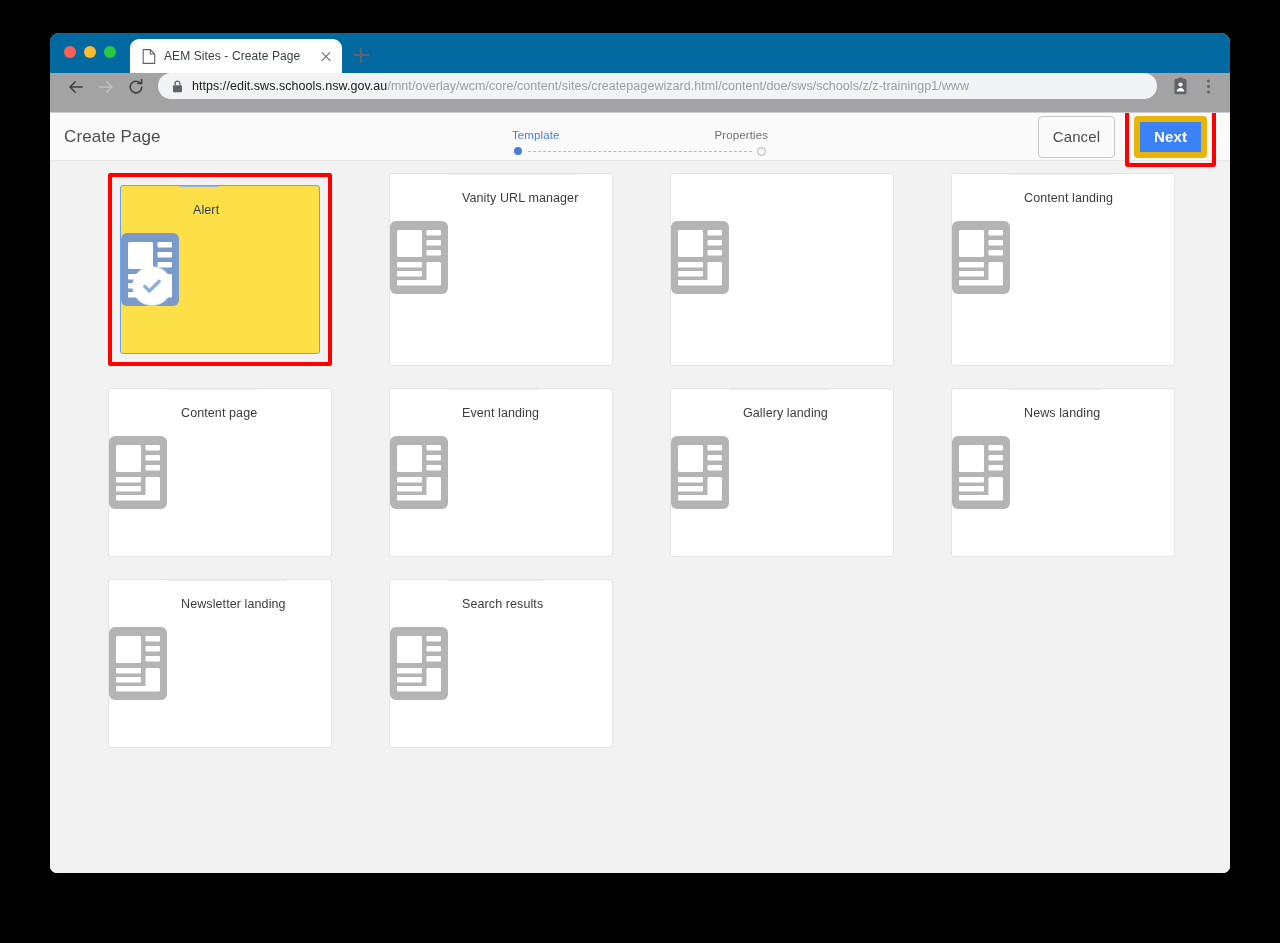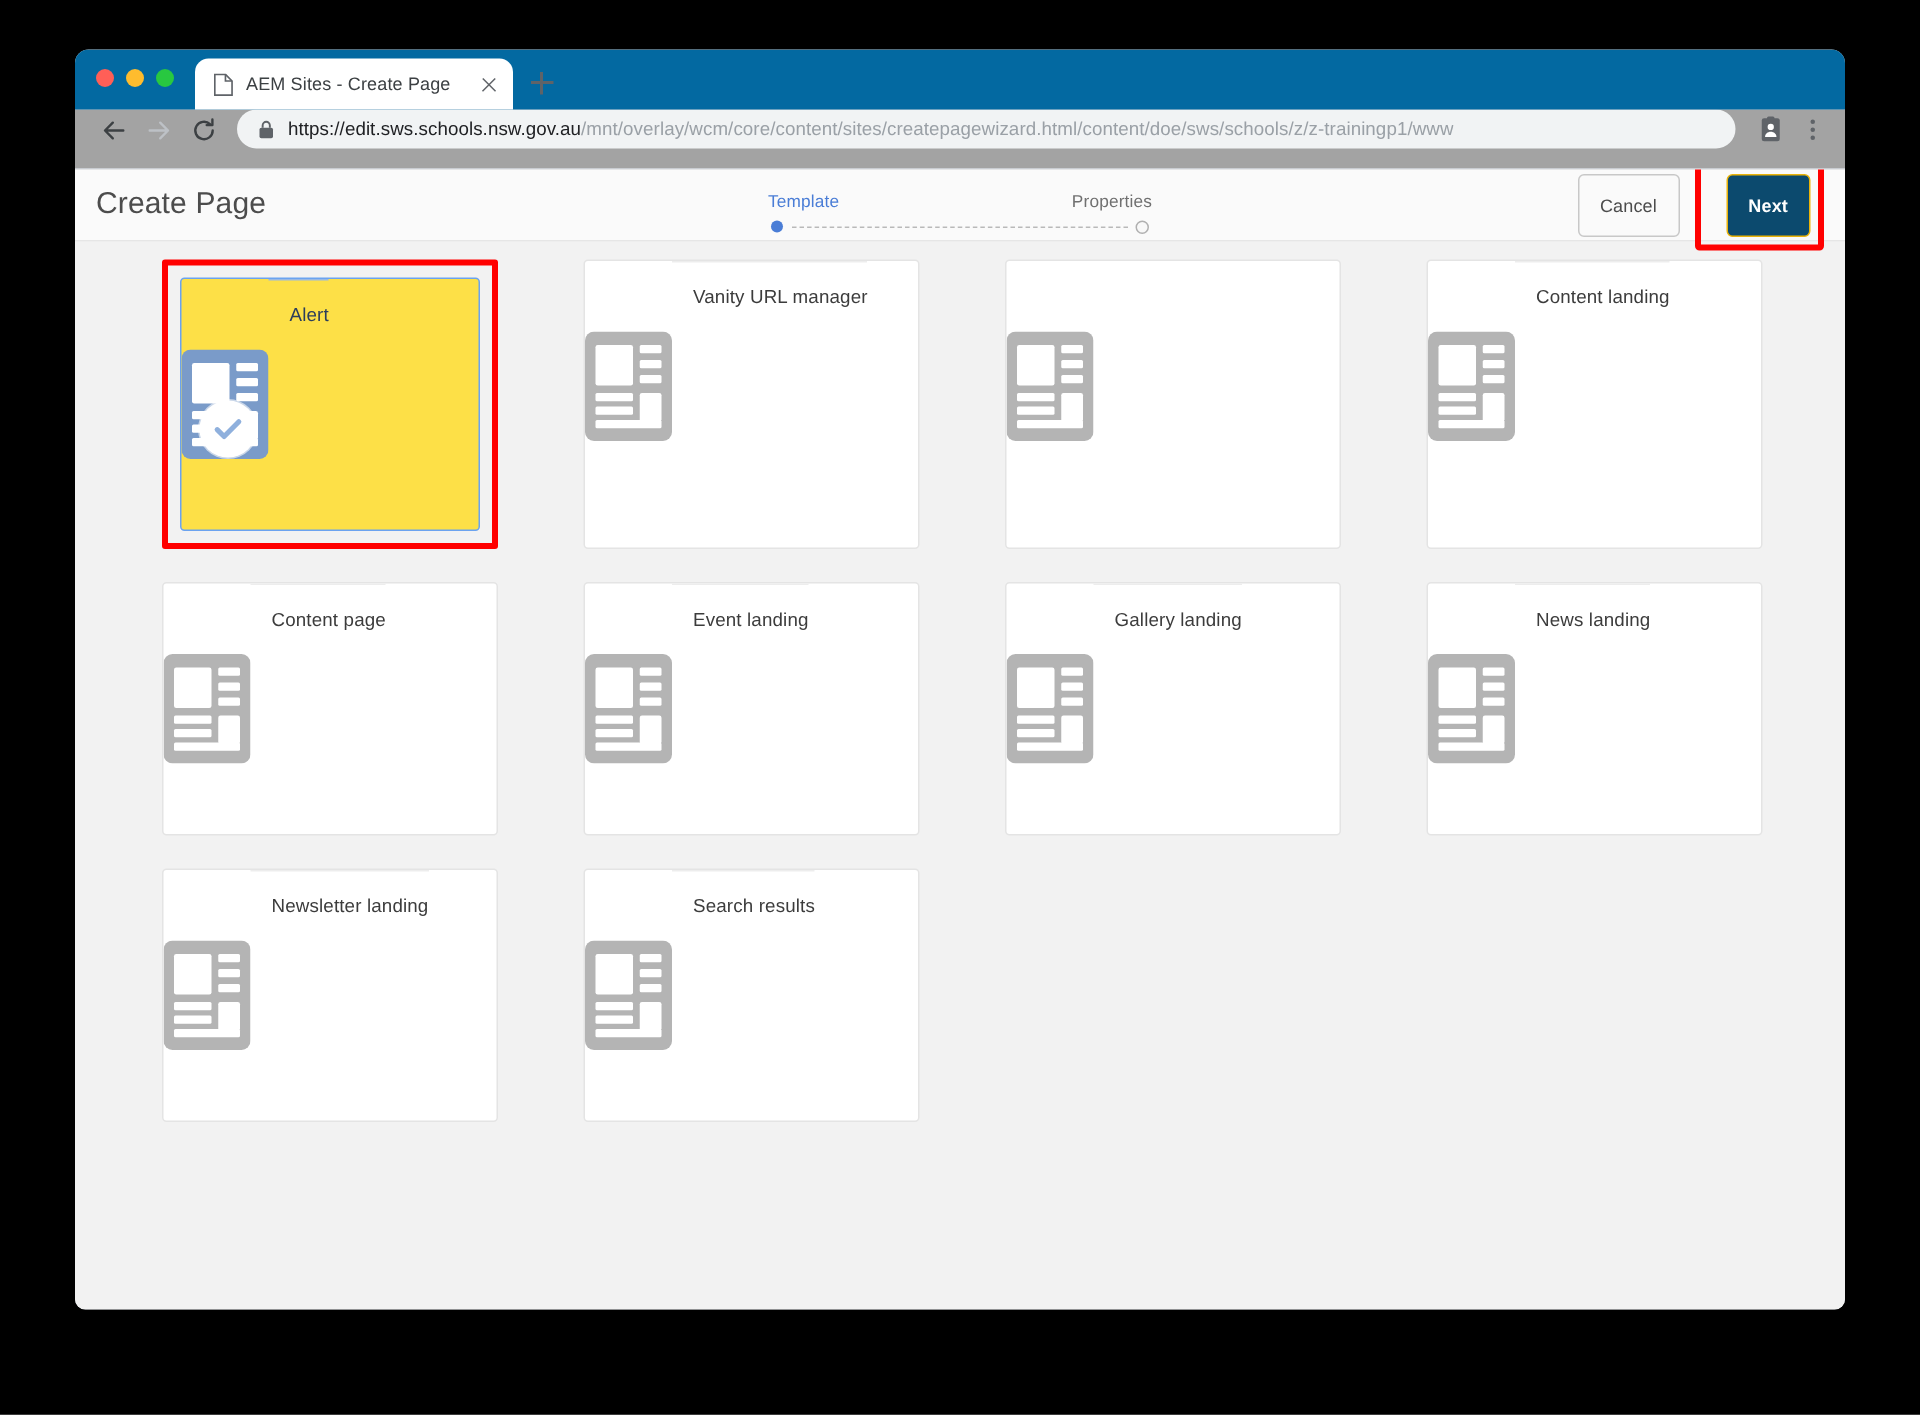--- a/index.html
+++ b/index.html
@@ -171,21 +171,21 @@
     height: 48px;
     background: #fafafa;
     border-bottom: 1px solid #e6e6e6;
     display: flex;
     align-items: center;
     padding: 0 14px 0 14px;
     position: relative;
     flex: 0 0 auto;
   }
   .aem-title {
-    font-size: 20px;
+    font-size: 17px;
     color: #4c4c4c;
     font-weight: 400;
     letter-spacing: .1px;
   }
 
   
   .stepper {
     position: absolute;
     left: 50%;
     top: 16px;
@@ -237,40 +237,39 @@
 
   .header-actions {
     margin-left: auto;
     display: flex;
     align-items: center;
     gap: 10px;
     position: relative;
   }
   .btn {
     font-family: "Liberation Sans", sans-serif;
-    font-size: 12px;
+    font-size: 15px;
     border-radius: 4px;
     padding: 0 14px;
     height: 42px;
     cursor: pointer;
     letter-spacing: .1px;
     display: flex;
     align-items: center;
   }
   .btn-cancel {
     background: #fafafa;
     border: 1px solid #c8c8c8;
     color: #4c4c4c;
   }
   .btn-next {
-    background: #0c4a6e;
-    border: 1px solid #eab308;
+    background: #3b82f6;
+    border: 6px solid #eab308;
     color: #ffffff;
     font-weight: bold;
-    margin-left: 12px;
   }
   .next-wrap {
     position: relative;
     padding: 5px;
     border: 4px solid #ff0000;
     border-radius: 3px;
   }
 
   
   .grid-scroll {

